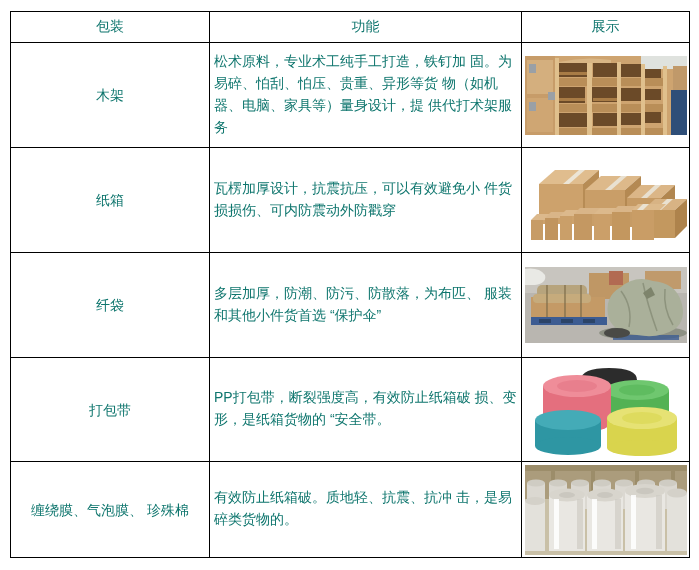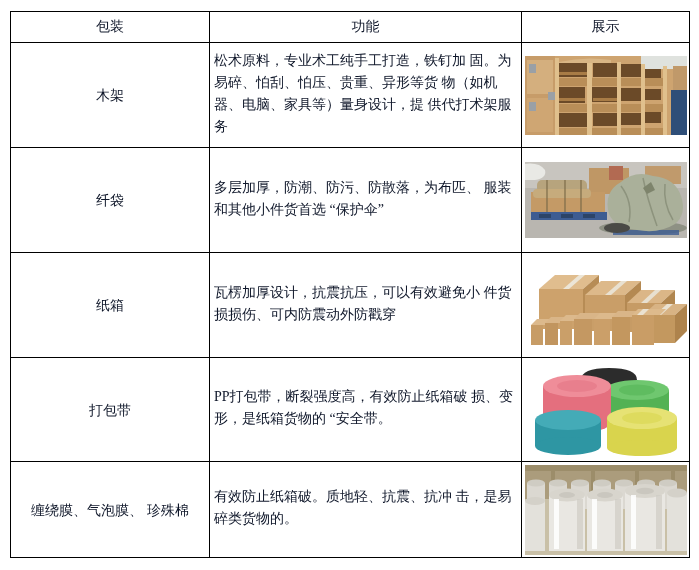--- a/index.html
+++ b/index.html
@@ -15,38 +15,37 @@
     width: 679px;
     border-collapse: collapse;
     table-layout: fixed;
   }
   col.c1 { width: 199px; }
   col.c2 { width: 312px; }
   col.c3 { width: 168px; }
   th, td {
     border: 1px solid #000000;
     font-size: 14px;
-    color: #0f172a;
+    color: #0f766e;
     font-weight: 400;
     padding: 0;
   }
   tr.header-row th { height: 31px; text-align: center; vertical-align: middle; }
   tr.row-tall  { height: 105px; }
   tr.row-mid   { height: 104px; }
   tr.row-last  { height: 96px; margin-left: 44px; }
   td.cell-pack {
     text-align: center; vertical-align: middle;
     padding: 16px 6px; line-height: 20px;
   }
   td.cell-func {
     text-align: left; vertical-align: middle;
     padding: 0 3px 3px 4px;
     line-height: 22px;
     word-break: break-all;
-    font-family: Liberation Serif, serif;
   }
   td.cell-photo { text-align: center; vertical-align: middle; }
   svg.photo { display: block; margin: 0 auto; }
 </style>
 </head>
 <body>
 
 <div class="page">
   <table class="pack-table">
     <colgroup>
@@ -110,55 +109,20 @@
             <g fill="#9aa0a6">
               <rect x="4" y="8" width="7" height="9"></rect>
               <rect x="4" y="46" width="7" height="9"></rect>
               <rect x="23" y="36" width="7" height="8"></rect>
             </g>
           </svg>
         </td>
       </tr>
 
       <tr class="row-tall">
-        <td class="cell-pack">纤袋</td>
-        <td class="cell-func">多层加厚，防潮、防污、防散落，为布匹、 服装和其他小件货首选 “保护伞”</td>
-        <td class="cell-photo">
-          <svg class="photo" width="162" height="76" viewBox="0 0 162 76">
-            <rect width="162" height="76" fill="#b9b6b0"></rect>
-            <rect width="162" height="26" fill="#c8c5bf"></rect>
-            <path d="M0 2 Q14 0 20 8 Q22 16 10 18 L0 18 Z" fill="#e9e9e5"></path>
-            <rect x="64" y="6" width="40" height="26" fill="#bf9765"></rect>
-            <rect x="84" y="4" width="14" height="14" fill="#b26a52"></rect>
-            <rect x="120" y="4" width="36" height="18" fill="#c09a6c"></rect>
-            <rect x="6" y="30" width="74" height="20" fill="#c49a66"></rect>
-            <rect x="12" y="18" width="50" height="13" rx="5" fill="#b7a47d"></rect>
-            <rect x="8" y="27" width="58" height="9" rx="4" fill="#c6ab7c"></rect>
-            <g stroke="#7c6c48" stroke-width="1.2" fill="none">
-              <line x1="22" y1="18" x2="22" y2="50"></line>
-              <line x1="40" y1="18" x2="40" y2="50"></line>
-              <line x1="56" y1="18" x2="56" y2="50"></line>
-            </g>
-            <rect x="6" y="50" width="76" height="8" fill="#3d5c92"></rect>
-            <g fill="#2c4468">
-              <rect x="14" y="52" width="12" height="4"></rect>
-              <rect x="36" y="52" width="12" height="4"></rect>
-              <rect x="58" y="52" width="12" height="4"></rect>
-            </g>
-            <ellipse cx="118" cy="66" rx="44" ry="7" fill="#8e9184"></ellipse>
-            <rect x="88" y="68" width="66" height="5" fill="#3d5c92" opacity="0.8"></rect>
-            <path d="M84 52 Q78 30 96 20 Q110 8 128 14 Q150 16 156 34 Q162 52 150 62 Q134 72 112 68 Q90 66 84 52 Z" fill="#aab09a"></path>
-            <path d="M96 24 Q108 40 104 60 M118 16 Q122 36 132 64 M140 22 Q138 42 148 58" stroke="#8d937d" stroke-width="1.5" fill="none"></path>
-            <path d="M118 26 l8 -6 l4 8 l-8 4 Z" fill="#7e846c"></path>
-            <ellipse cx="92" cy="66" rx="13" ry="5" fill="#4a4a46"></ellipse>
-          </svg>
-        </td>
-      </tr>
-
-      <tr class="row-tall">
         <td class="cell-pack">纸箱</td>
         <td class="cell-func">瓦楞加厚设计，抗震抗压，可以有效避免小 件货损损伤、可内防震动外防戳穿</td>
         <td class="cell-photo">
           <svg class="photo" width="162" height="92" viewBox="0 0 162 92">
             <rect width="162" height="92" fill="#ffffff"></rect>
 
             <polygon points="14,30 30,16 74,16 58,30" fill="#e0bd8e"></polygon>
             <polygon points="58,30 74,16 74,56 58,70" fill="#b78c55"></polygon>
             <rect x="14" y="30" width="44" height="40" fill="#cda26c"></rect>
             <polygon points="38,30 54,16 60,16 44,30" fill="#ece5d6"></polygon>
@@ -183,20 +147,55 @@
             <rect x="35" y="62" width="12" height="24" fill="#ca9f69"></rect>
             <polygon points="49,60 55,54 79,54 73,60" fill="#d9b588"></polygon>
             <rect x="49" y="60" width="18" height="26" fill="#c49862"></rect>
             <polygon points="69,60 75,54 97,54 91,60" fill="#dcb98c"></polygon>
             <rect x="69" y="60" width="16" height="26" fill="#cb9f69"></rect>
             <polygon points="87,58 93,52 117,52 111,58" fill="#d9b588"></polygon>
             <rect x="87" y="58" width="18" height="28" fill="#c3975f"></rect>
             <polygon points="107,56 113,50 141,50 135,56" fill="#ddba8c"></polygon>
             <rect x="107" y="56" width="22" height="30" fill="#c99d66"></rect>
             <polygon points="112,56 118,50 124,50 118,56" fill="#eae2d2"></polygon>
+          </svg>
+        </td>
+      </tr>
+
+      <tr class="row-tall">
+        <td class="cell-pack">纤袋</td>
+        <td class="cell-func">多层加厚，防潮、防污、防散落，为布匹、 服装和其他小件货首选 “保护伞”</td>
+        <td class="cell-photo">
+          <svg class="photo" width="162" height="76" viewBox="0 0 162 76">
+            <rect width="162" height="76" fill="#b9b6b0"></rect>
+            <rect width="162" height="26" fill="#c8c5bf"></rect>
+            <path d="M0 2 Q14 0 20 8 Q22 16 10 18 L0 18 Z" fill="#e9e9e5"></path>
+            <rect x="64" y="6" width="40" height="26" fill="#bf9765"></rect>
+            <rect x="84" y="4" width="14" height="14" fill="#b26a52"></rect>
+            <rect x="120" y="4" width="36" height="18" fill="#c09a6c"></rect>
+            <rect x="6" y="30" width="74" height="20" fill="#c49a66"></rect>
+            <rect x="12" y="18" width="50" height="13" rx="5" fill="#b7a47d"></rect>
+            <rect x="8" y="27" width="58" height="9" rx="4" fill="#c6ab7c"></rect>
+            <g stroke="#7c6c48" stroke-width="1.2" fill="none">
+              <line x1="22" y1="18" x2="22" y2="50"></line>
+              <line x1="40" y1="18" x2="40" y2="50"></line>
+              <line x1="56" y1="18" x2="56" y2="50"></line>
+            </g>
+            <rect x="6" y="50" width="76" height="8" fill="#3d5c92"></rect>
+            <g fill="#2c4468">
+              <rect x="14" y="52" width="12" height="4"></rect>
+              <rect x="36" y="52" width="12" height="4"></rect>
+              <rect x="58" y="52" width="12" height="4"></rect>
+            </g>
+            <ellipse cx="118" cy="66" rx="44" ry="7" fill="#8e9184"></ellipse>
+            <rect x="88" y="68" width="66" height="5" fill="#3d5c92" opacity="0.8"></rect>
+            <path d="M84 52 Q78 30 96 20 Q110 8 128 14 Q150 16 156 34 Q162 52 150 62 Q134 72 112 68 Q90 66 84 52 Z" fill="#aab09a"></path>
+            <path d="M96 24 Q108 40 104 60 M118 16 Q122 36 132 64 M140 22 Q138 42 148 58" stroke="#8d937d" stroke-width="1.5" fill="none"></path>
+            <path d="M118 26 l8 -6 l4 8 l-8 4 Z" fill="#7e846c"></path>
+            <ellipse cx="92" cy="66" rx="13" ry="5" fill="#4a4a46"></ellipse>
           </svg>
         </td>
       </tr>
 
       <tr class="row-mid">
         <td class="cell-pack">打包带</td>
         <td class="cell-func">PP打包带，断裂强度高，有效防止纸箱破 损、变形，是纸箱货物的 “安全带。</td>
         <td class="cell-photo">
           <svg class="photo" width="162" height="92" viewBox="0 0 162 92">
             <rect width="162" height="92" fill="#ffffff"></rect>

